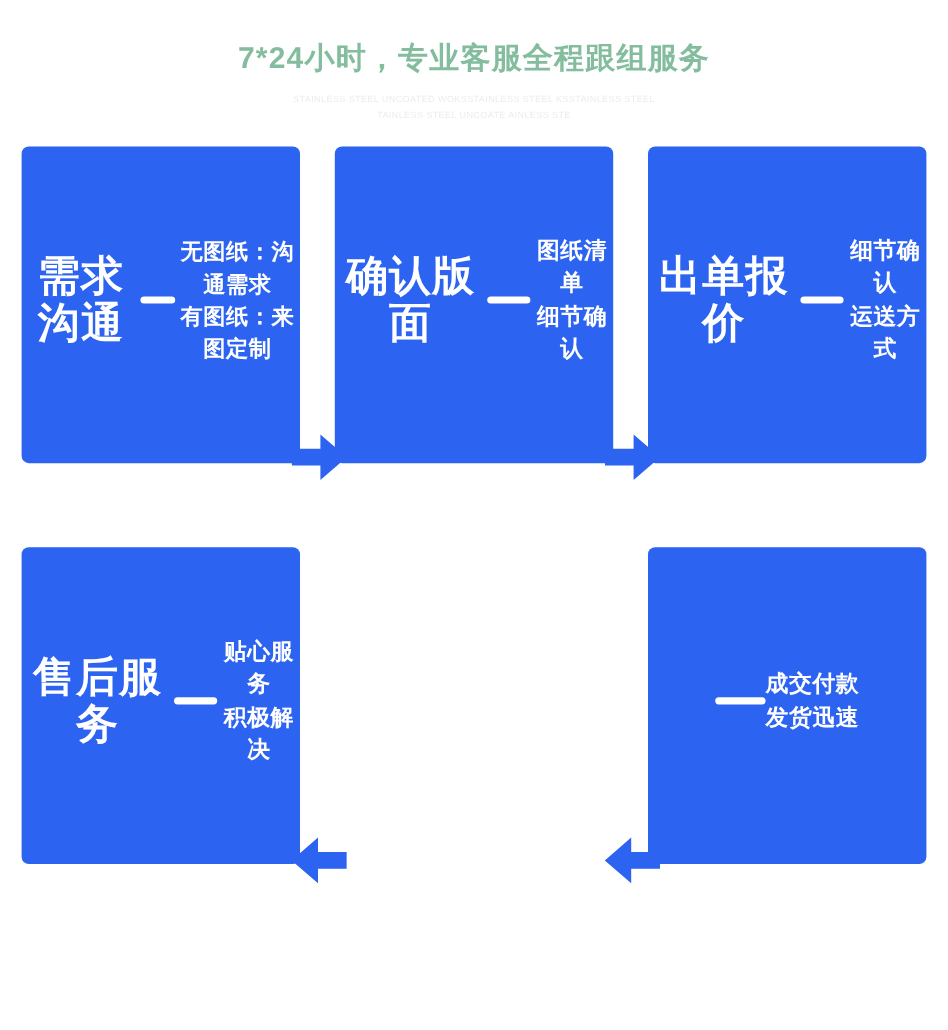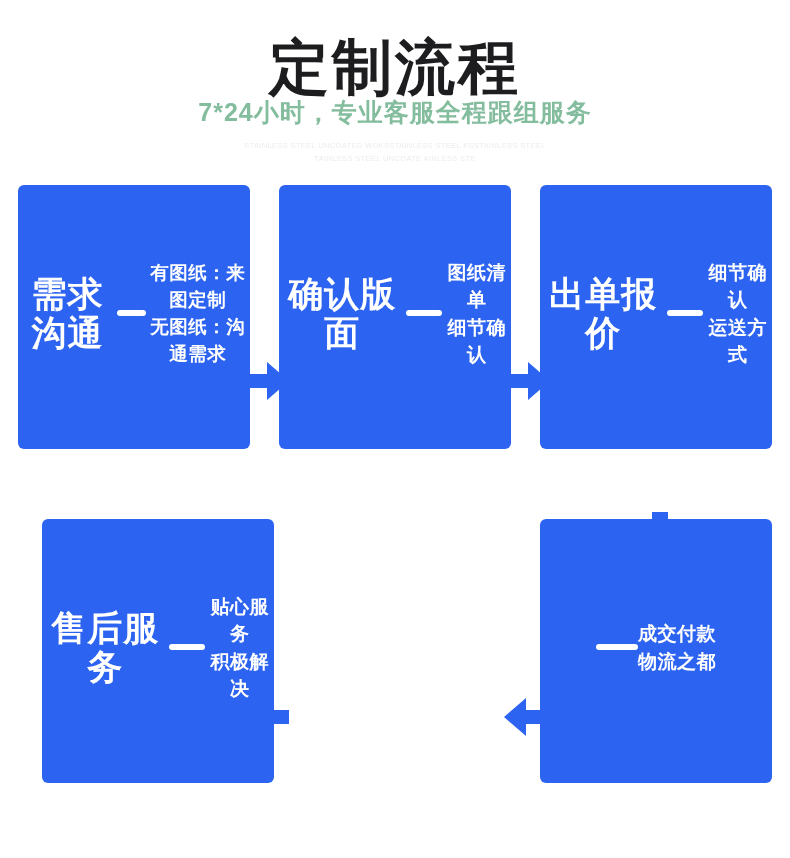--- a/index.html
+++ b/index.html
@@ -53,21 +53,21 @@
     width: 790px;
     padding: 0 18px;
     box-sizing: border-box;
     margin-top: 20px;
   }
   .row {
     display: flex;
     justify-content: space-between;
     position: relative;
   }
-  .row + .row { margin-top: 70px; margin-left: 24px; }
+  .row + .row { margin-top: 70px; }
 
   .card {
     width: 232px;
     height: 264px;
     background: #2c63f0;
     border-radius: 6px;
     box-sizing: border-box;
     display: flex;
     flex-direction: row;
     align-items: center;
@@ -110,38 +110,37 @@
   .arrow-r1-a { left: 243px; top: 358px; }
   .arrow-r1-b { left: 504px; top: 358px; }
   .arrow-down  { left: 637px; top: 512px; }
   .arrow-l2-a { left: 243px; top: 694px; }
   .arrow-l2-b { left: 504px; top: 694px; }
 </style>
 </head>
 <body>
 
 <div class="header">
-  <h1 class="page-title">定制流程</h1>
   <div class="page-subtitle">7*24小时，专业客服全程跟组服务</div>
   <div class="watermark">
     <div>STAINLESS STEEL UNCOATED WOKSSTAINLESS STEEL KSSTAINLESS STEEL</div>
     <div>TAINLESS STEEL UNCOATE AINLESS STE</div>
   </div>
 </div>
 
 <div class="flow">
 
   <div class="row">
 
     <div class="card wide">
       <div class="card-title">需求沟通</div>
       <div class="card-rule"></div>
       <div class="card-lines">
+        <div>无图纸：沟通需求</div>
         <div>有图纸：来图定制</div>
-        <div>无图纸：沟通需求</div>
       </div>
     </div>
 
     <div class="card">
       <div class="card-title">确认版面</div>
       <div class="card-rule"></div>
       <div class="card-lines">
         <div>图纸清单</div>
         <div>细节确认</div>
       </div>
@@ -165,21 +164,21 @@
       <div class="card-lines">
         <div>贴心服务</div>
         <div>积极解决</div>
       </div>
     </div>
 
     <div class="card">
       <div class="card-rule"></div>
       <div class="card-lines">
         <div>成交付款</div>
-        <div>物流之都</div>
+        <div>发货迅速</div>
       </div>
     </div>
 
   </div>
 </div>
 
 <div class="arrow arrow-r1-a">
   <svg width="46" height="46" viewBox="0 0 46 46">
     <path d="M0 16 H24 V4 L46 23 L24 42 V30 H0 Z" fill="#2c63f0"></path>
   </svg>

